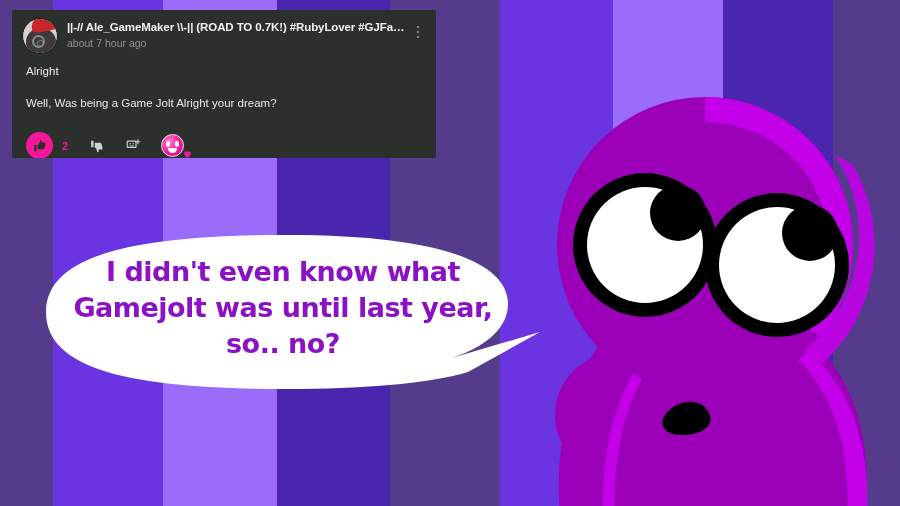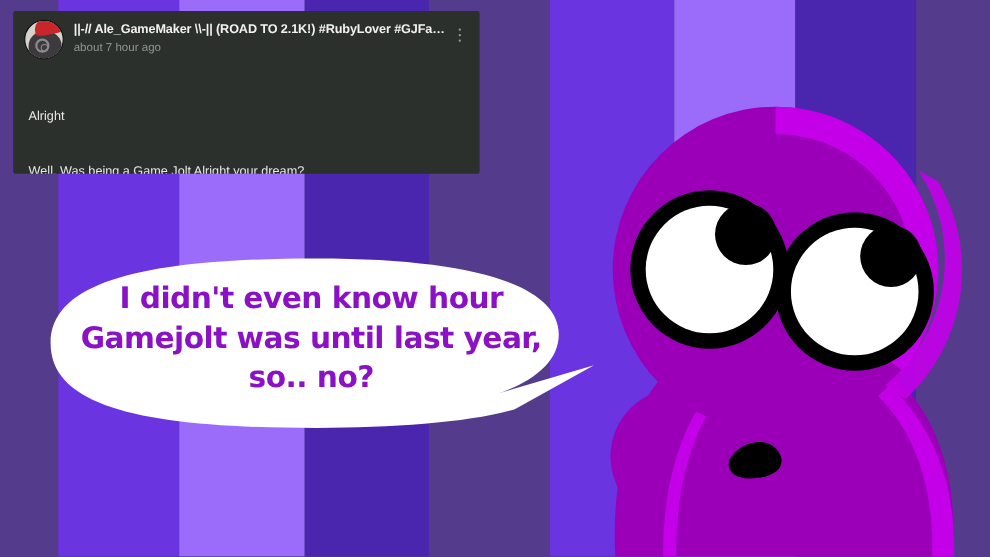--- a/index.html
+++ b/index.html
@@ -50,21 +50,21 @@
     letter-spacing:-0.1px; line-height:14px;
   }
   .timestamp { color:#8e938f; font-size:10.5px; line-height:16px; margin-top:1px; }
   .kebab {
     flex:0 0 16px; width:16px; height:24px; display:flex; flex-direction:column;
     align-items:center; justify-content:center; gap:2.5px; cursor:pointer; margin-top:2px;
   }
   .kebab i { display:block; width:2.5px; height:2.5px; border-radius:50%; background:#9aa09b; }
 
   .post-body { padding:10px 14px 0 14px; }
-  .post-line { color:#e8e8e8; font-size:11.5px; line-height:15px; margin-bottom:17px;margin-top:35px; }
+  .post-line { color:#e8e8e8; font-size:11.5px; line-height:15px; margin-bottom:17px; }
 
   .actions { display:flex; align-items:center; padding:4px 14px 0 14px; gap:0; }
   .like-btn {
     width:27px; height:27px; border-radius:50%; background:#F5189D;
     display:flex; align-items:center; justify-content:center; cursor:pointer;
   }
   .like-count { color:#F5189D; font-size:11px; font-weight:bold; margin-left:9px; }
   .dislike-btn { margin-left:22px; cursor:pointer; display:flex; align-items:center; }
   .sticker-btn { margin-left:22px; cursor:pointer; display:flex; align-items:center; }
   .reaction-chip { margin-left:20px; position:relative; width:23px; height:23px; cursor:pointer; }
@@ -136,37 +136,37 @@
   <div class="bubble-wrap">
     <svg class="bubble-svg" viewBox="0 0 520 160" preserveAspectRatio="none">
       <path d="M250 3
                C400 3 470 30 470 72
                C470 100 440 120 400 130
                L502 100 L430 140
                C390 152 320 157 250 157
                C100 157 8 140 8 80
                C8 22 100 3 250 3 Z" fill="#FFFFFF"></path>
     </svg>
-    <div class="bubble-text">I didn't even know hour Gamejolt was until last year, so.. no?</div>
+    <div class="bubble-text">I didn't even know what Gamejolt was until last year, so.. no?</div>
   </div>
 
   <div class="post-card">
 
     <div class="post-head">
 
       <div class="avatar">
         <div class="av-face"></div>
         <div class="av-spiral"></div>
         <div class="av-hat">
           
         </div>
       </div>
 
       <div class="head-text">
-        <div class="username">||-// Ale_GameMaker \\-|| (ROAD TO 2.1K!) #RubyLover #GJFa…</div>
+        <div class="username">||-// Ale_GameMaker \\-|| (ROAD TO 0.7K!) #RubyLover #GJFa…</div>
         <div class="timestamp">about 7 hour ago</div>
       </div>
 
       <div class="kebab">
         <i></i>
         <i></i>
         <i></i>
       </div>
     </div>
 

